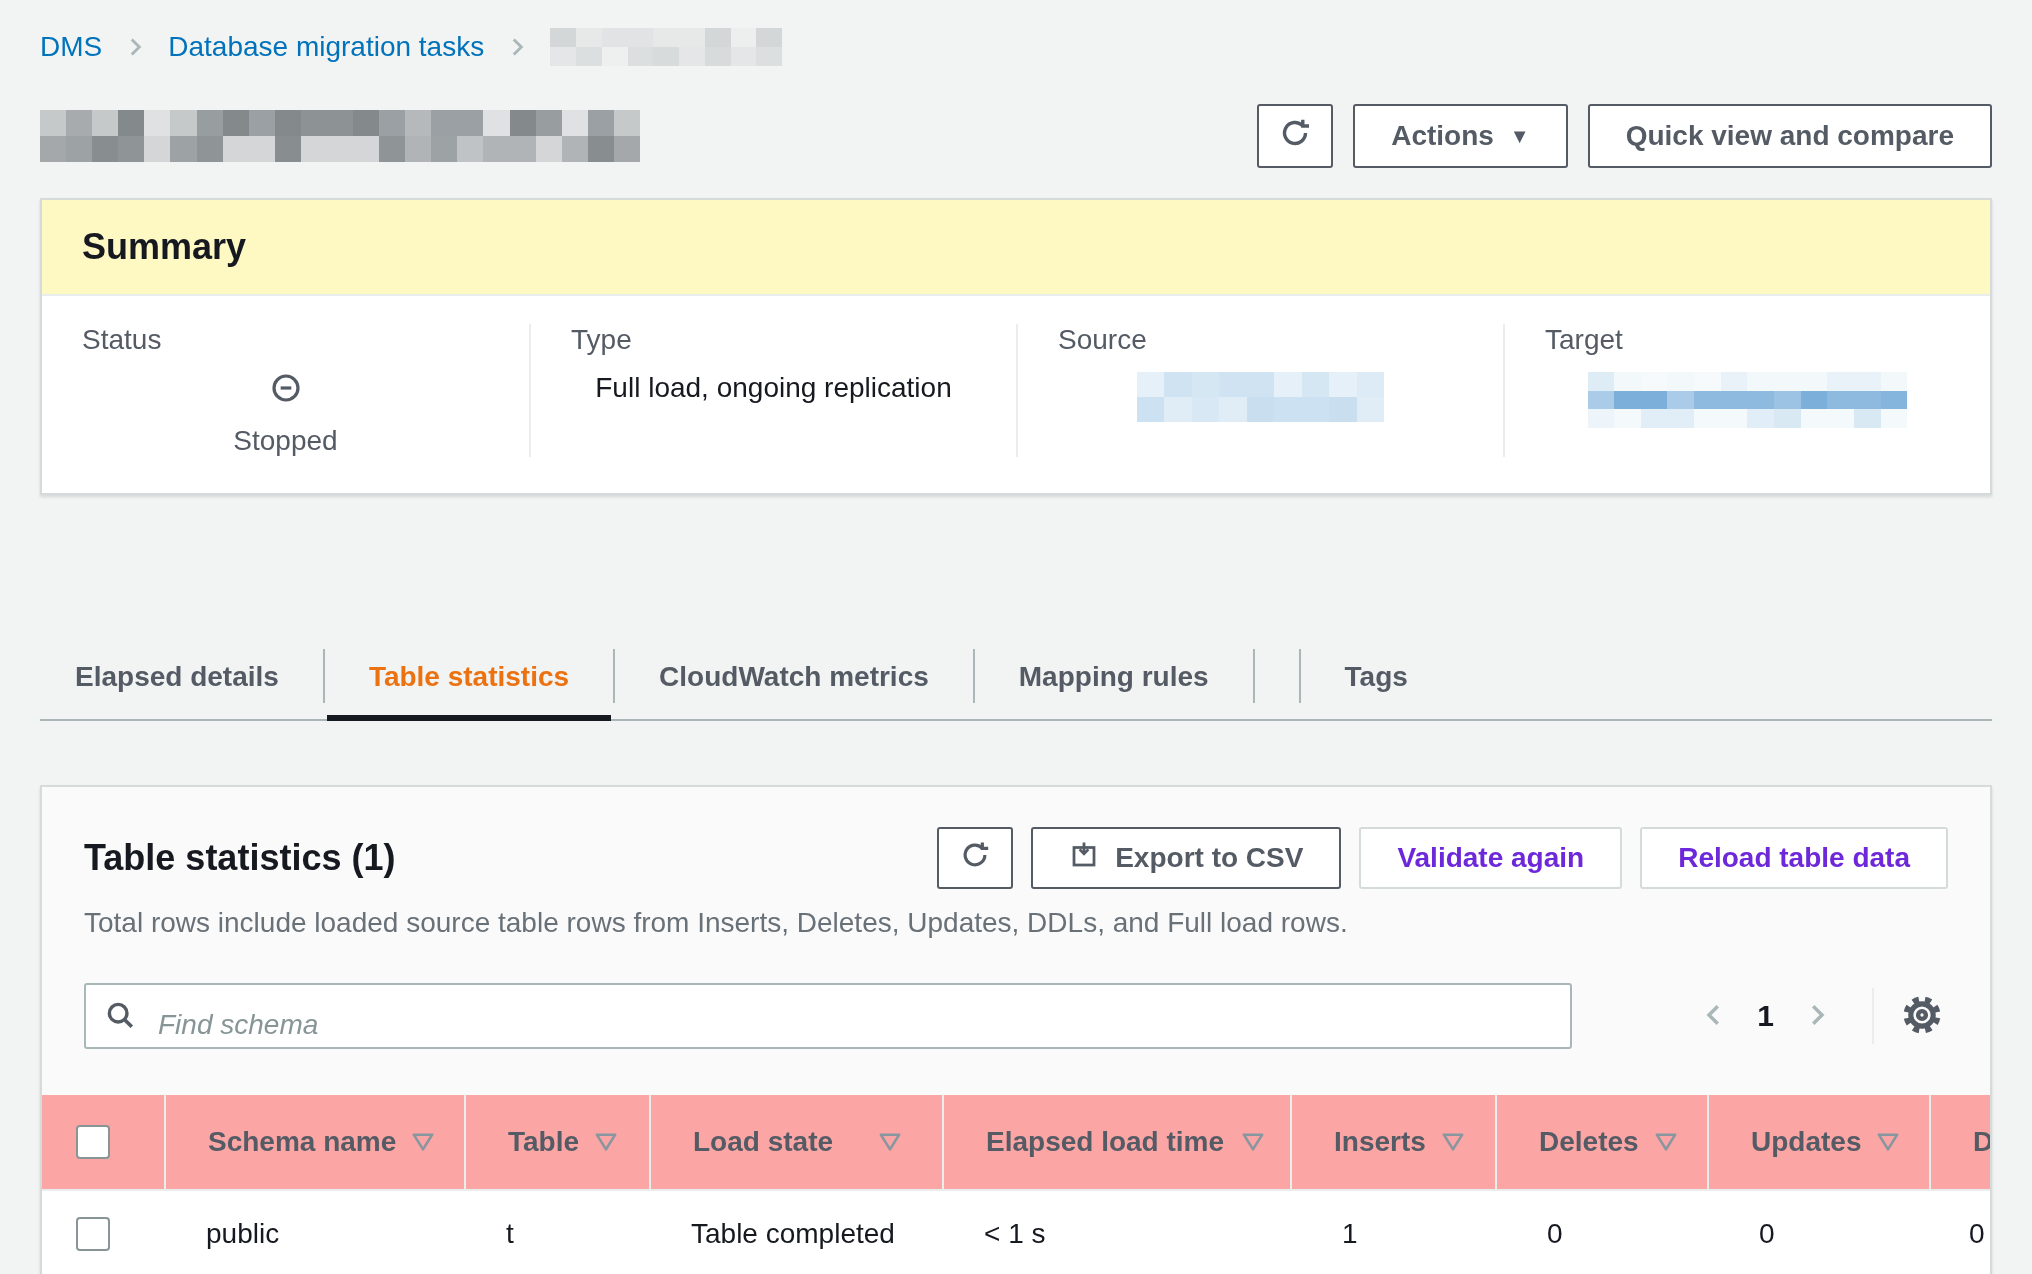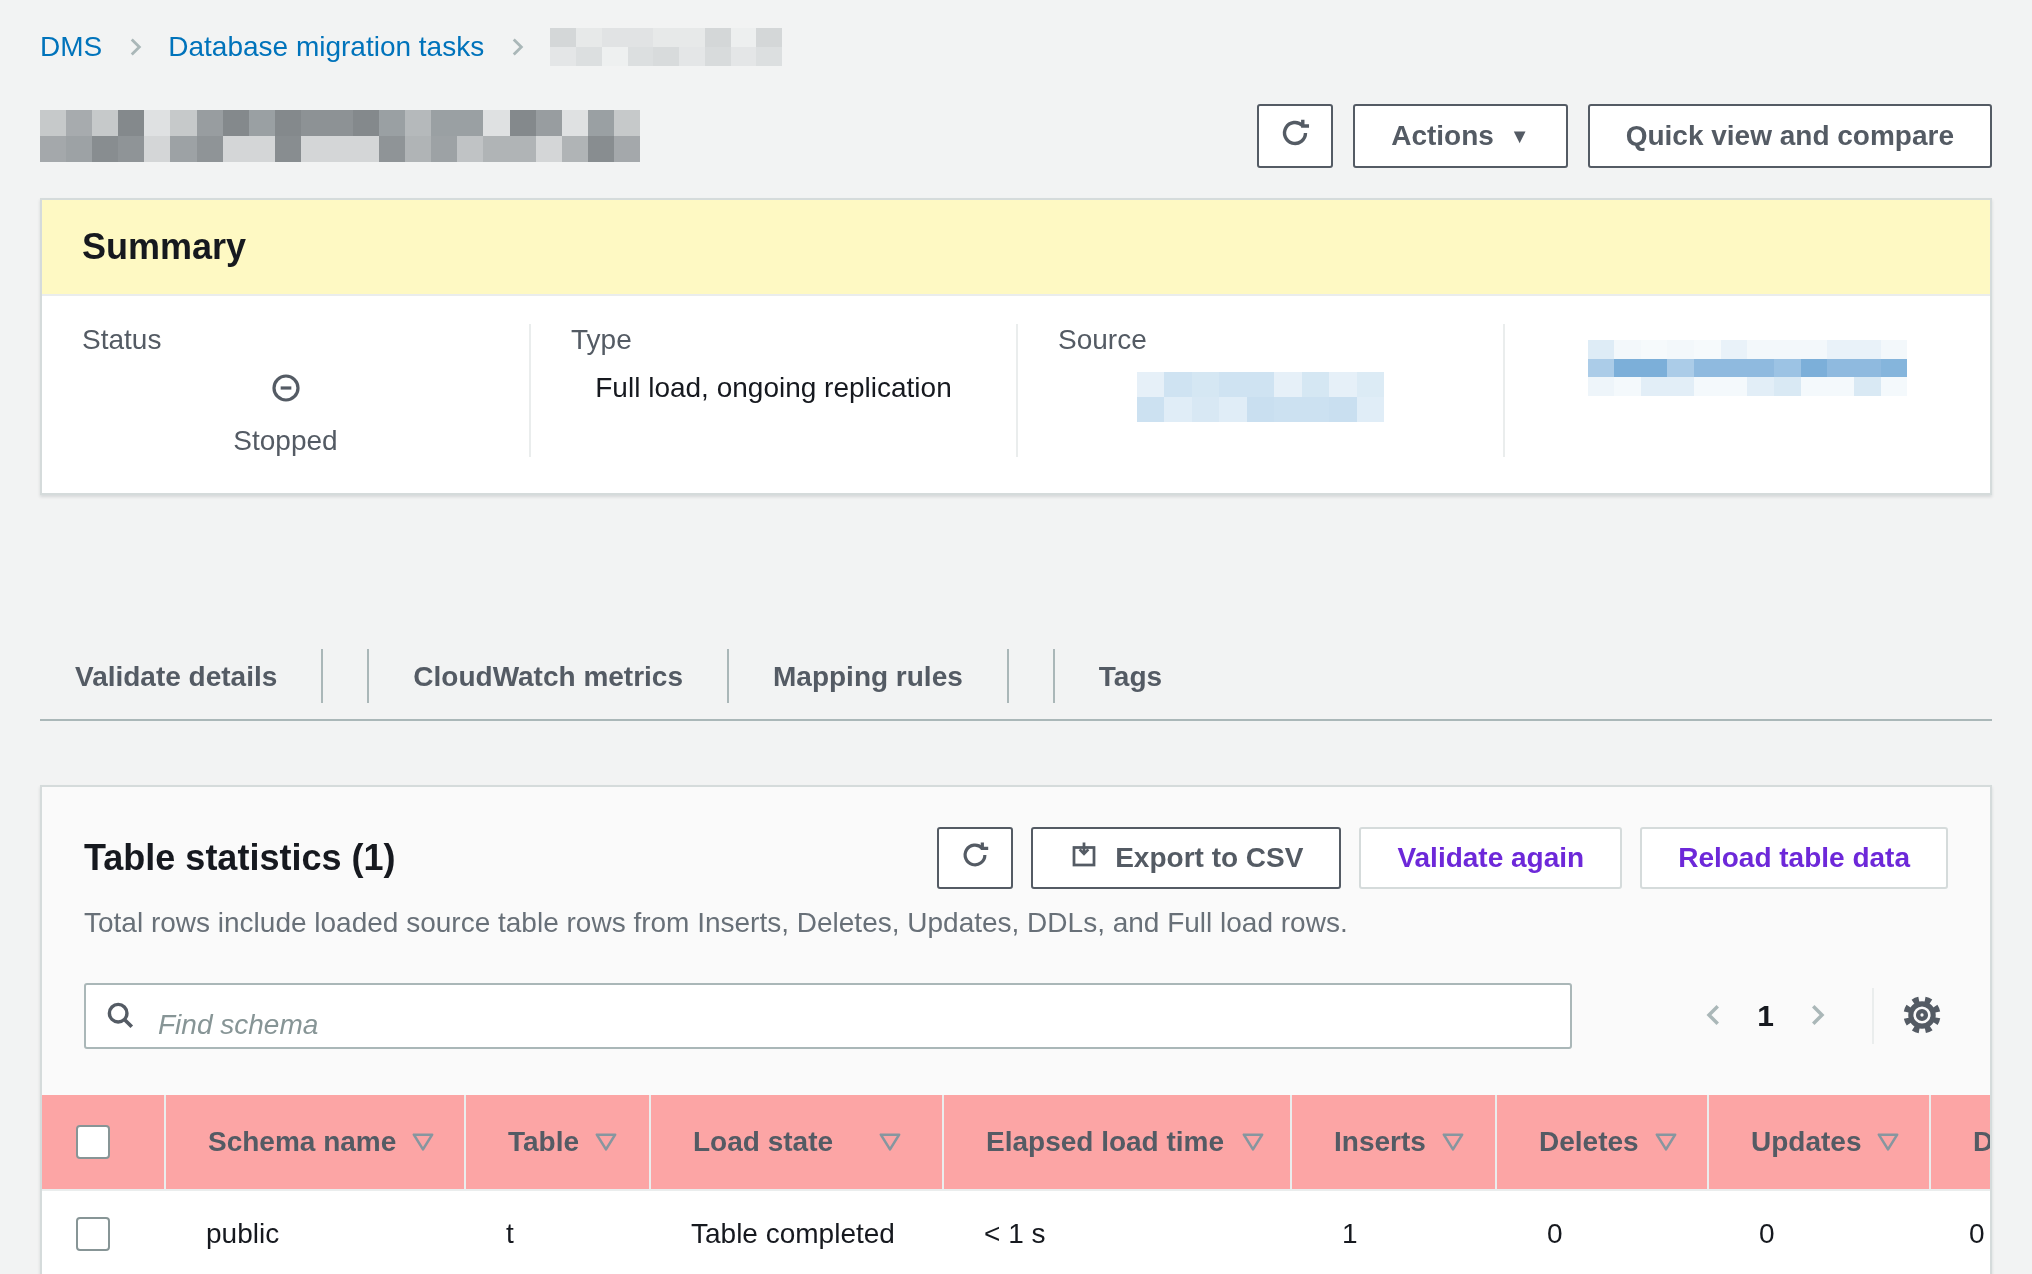--- a/index.html
+++ b/index.html
@@ -241,20 +241,21 @@
               <div style="background: rgb(224, 237, 247);"></div>
               <div style="background: rgb(201, 223, 240);"></div>
               <div style="background: rgb(204, 225, 241);"></div>
               <div style="background: rgb(204, 225, 241);"></div>
               <div style="background: rgb(201, 223, 240);"></div>
               <div style="background: rgb(224, 237, 247);"></div>
             </span>
         </div>
       </div>
       <div class="sum-col">
+        <div class="sum-label">Target</div>
         <div class="sum-value">
           <span class="mosaic" style="width: 320px; height: 56px; grid-template-columns: repeat(12, 1fr);">
               <div style="background: rgb(222, 236, 246);"></div>
               <div style="background: rgb(243, 248, 251);"></div>
               <div style="background: rgb(246, 250, 252);"></div>
               <div style="background: rgb(243, 248, 251);"></div>
               <div style="background: rgb(246, 250, 252);"></div>
               <div style="background: rgb(233, 242, 249);"></div>
               <div style="background: rgb(243, 248, 251);"></div>
               <div style="background: rgb(243, 248, 251);"></div>
@@ -286,22 +287,23 @@
               <div style="background: rgb(244, 249, 252);"></div>
               <div style="background: rgb(217, 233, 244);"></div>
               <div style="background: rgb(244, 249, 252);"></div>
             </span>
         </div>
       </div>
     </div>
   </section>
 
   <nav class="tabs">
-    <div class="tab">Validate details</div>
+    <div class="tab">Elapsed details</div>
     <div class="tab-sep"></div>
+    <div class="tab active">Table statistics</div>
     <div class="tab-sep"></div>
     <div class="tab">CloudWatch metrics</div>
     <div class="tab-sep"></div>
     <div class="tab">Mapping rules</div>
     <div class="tab-sep"></div>
     <div class="tab-sep"></div>
     <div class="tab">Tags</div>
   </nav>
 
   <section class="panel table-panel">

